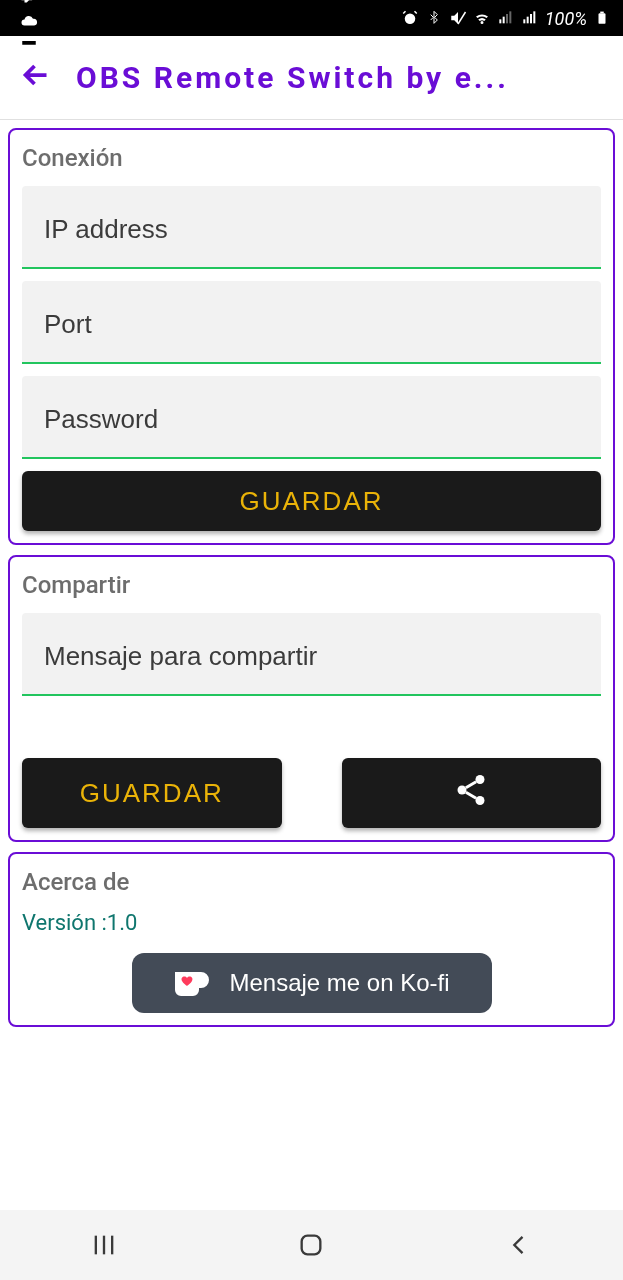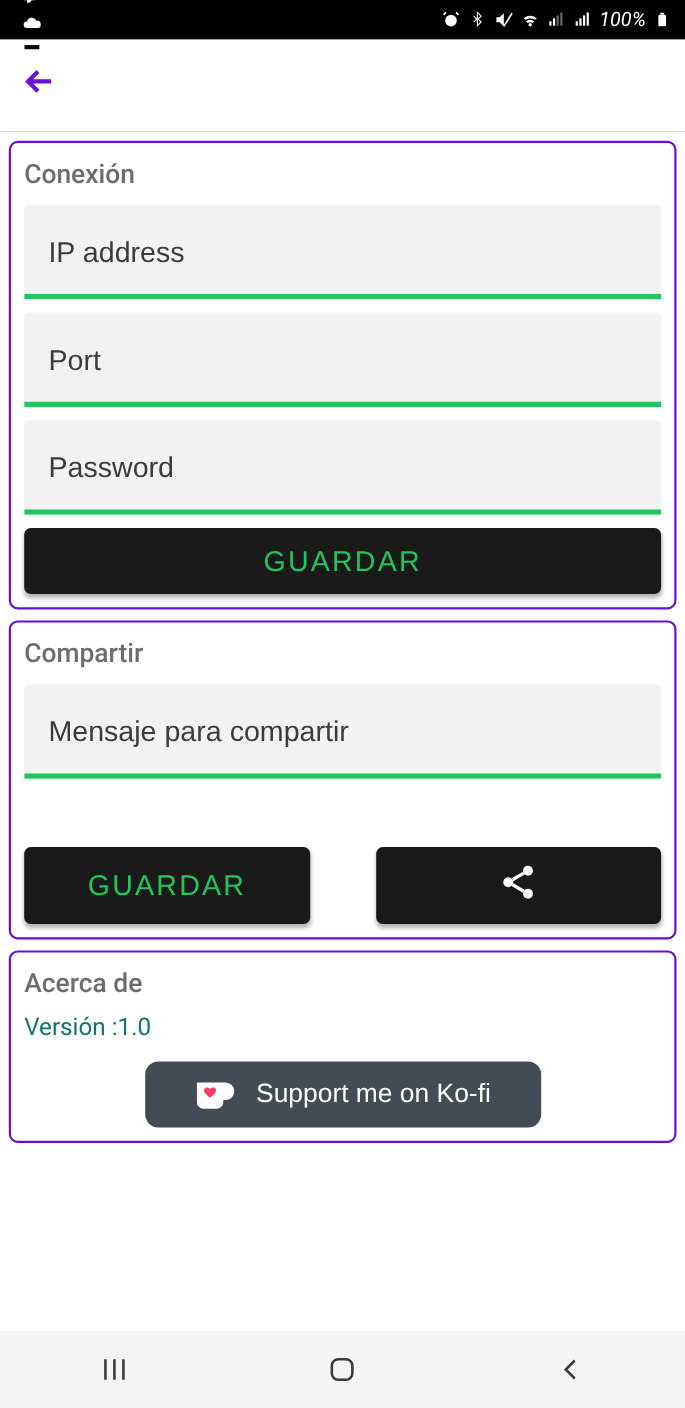--- a/index.html
+++ b/index.html
@@ -45,33 +45,33 @@
   }
   .card-title {
     font-size: 24px;
     color: #6d6d6d;
     font-weight: 500;
     margin-bottom: 14px;
   }
   .text-field {
     background: #f2f2f2;
     border: none;
-    border-bottom: 5px solid #22c55e;
+    border-bottom: 2px solid #22c55e;
     width: 100%;
     font-size: 26px;
     color: #3b3b3b;
     padding: 28px 22px 22px 22px;
     margin-bottom: 12px;
     outline: none;
     border-radius: 4px 4px 0 0;
   }
   .text-field::placeholder { color: #3b3b3b; }
   .btn-dark {
     background: #1a1a1a;
-    color: #22c55e;
+    color: #eab308;
     border: none;
     border-radius: 6px;
     width: 100%;
     height: 60px;
     font-size: 26px;
     font-weight: 500;
     letter-spacing: 2px;
     display: flex;
     align-items: center;
     justify-content: center;
@@ -203,20 +203,21 @@
     </span>
   </div>
 </div>
 
 <div class="app-bar">
   <span class="back-arrow">
     <svg viewBox="0 0 24 24" width="36" height="36" fill="none" stroke="#6a0dd6" stroke-width="2.5">
         <path d="M19 12H5M11 6l-6 6 6 6"></path>
       </svg>
   </span>
+  <span class="app-title">OBS Remote Switch by e...</span>
 </div>
 
 <div class="content">
 
   <div class="card">
     <div class="card-title">Conexión</div>
     <input class="text-field" type="text" placeholder="IP address" style="">
     <input class="text-field" type="text" placeholder="Port" style="">
     <input class="text-field" type="password" placeholder="Password" style="">
     <button class="btn-dark">
@@ -248,21 +249,21 @@
     <div class="card-title">Acerca de</div>
     <div class="version-text">Versión :1.0</div>
     <div class="support-col">
       <button class="support-btn kofi-btn">
         <span class="kofi-cup">
           <svg viewBox="0 0 40 30" width="40" height="30">
               <path d="M2 4 h26 a8 8 0 010 16 h-2 v2 a6 6 0 01-6 6 h-12 a6 6 0 01-6-6 V4z" fill="#fff"></path>
               <path d="M14 10 c-2-3-7-1-5 3 1 2 5 5 5 5 s4-3 5-5 c2-4-3-6-5-3z" fill="#ff3b5c"></path>
             </svg>
         </span>
-        <span>Support me on Ko-fi</span>
+        <span>Mensaje me on Ko-fi</span>
       </button>
     </div>
   </div>
 
 </div>
 
 <div class="nav-bar">
   <div class="nav-item">
     <svg viewBox="0 0 24 24" width="28" height="28" stroke="#3a3a3a" stroke-width="2">
         <line x1="5" y1="4" x2="5" y2="20"></line>

